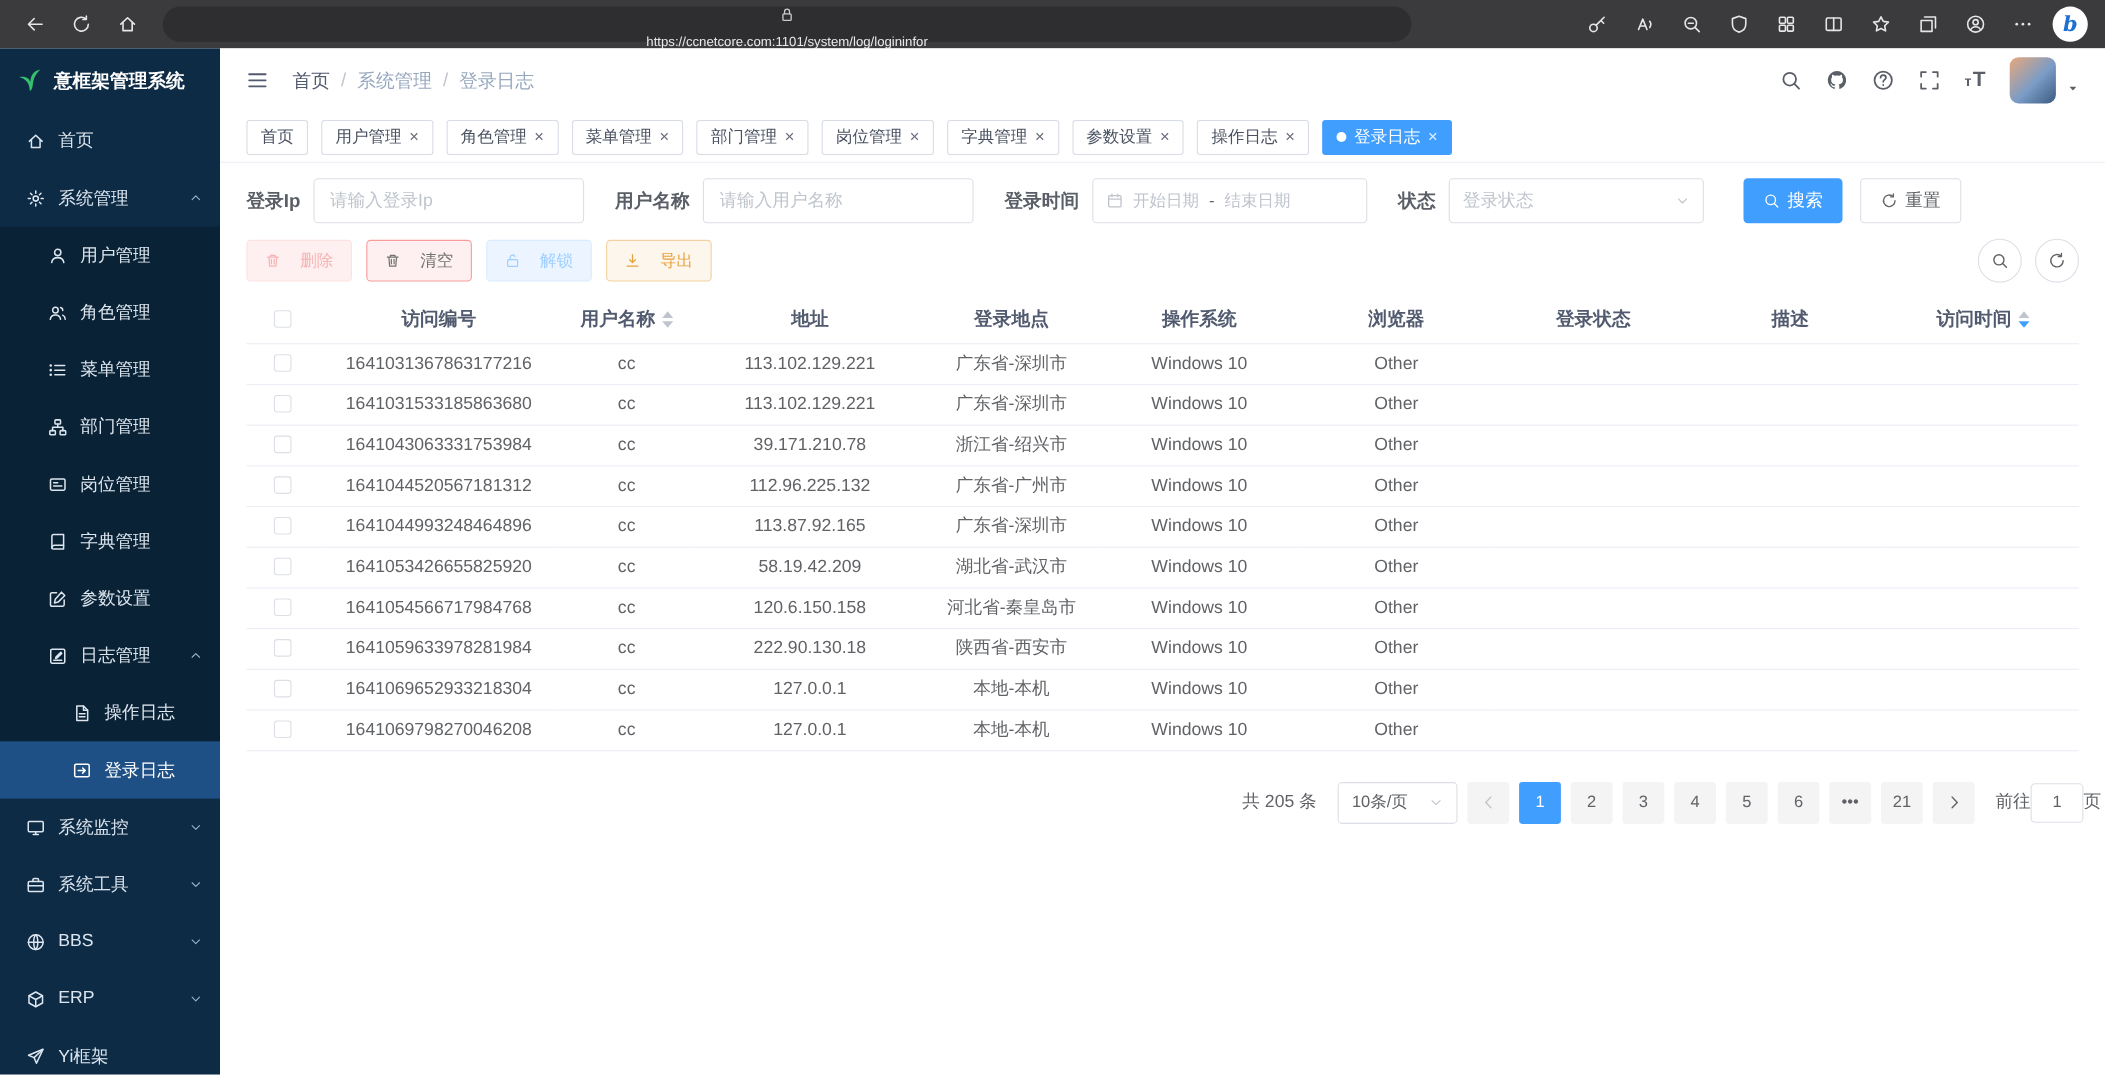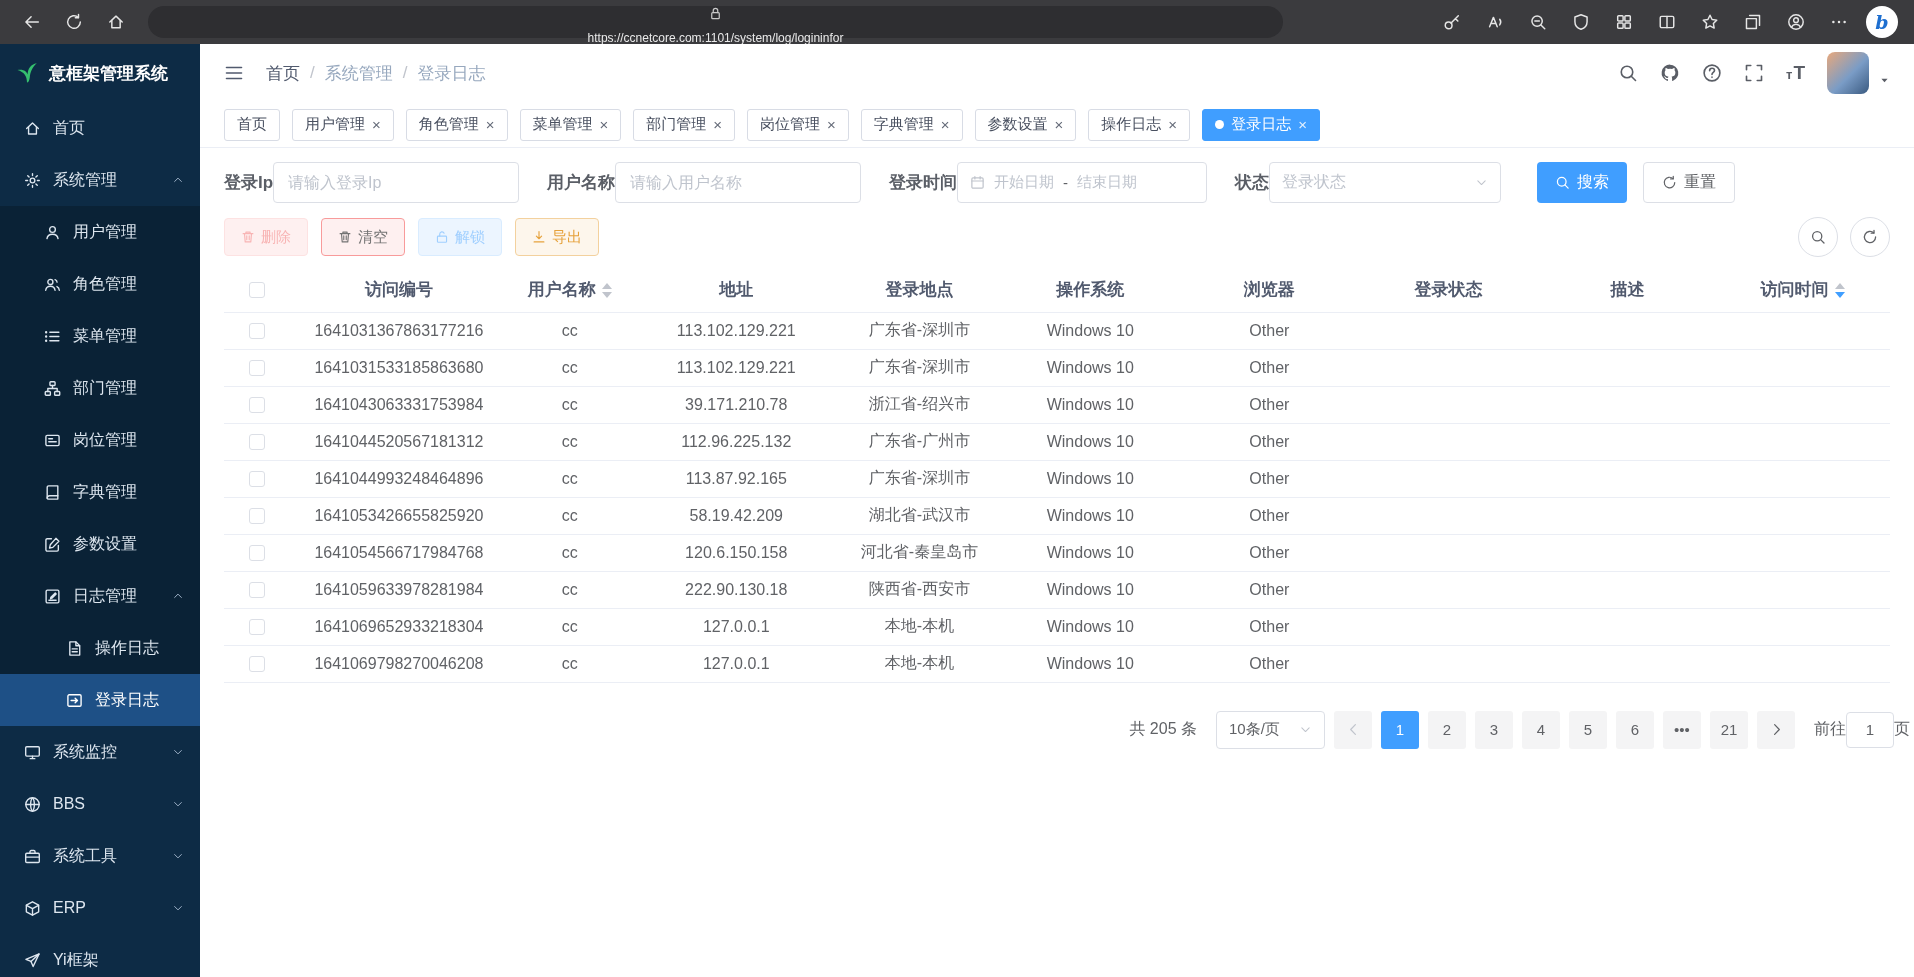--- a/index.html
+++ b/index.html
@@ -48,41 +48,41 @@
 
   
   .tabbar { height: 46px; display: flex; align-items: center; gap: 12px; padding: 0 24px; border-bottom: 1px solid #ebeef5; flex: 0 0 auto; }
   .tab { height: 32px; display: inline-flex; align-items: center; gap: 7px; padding: 0 12px; border: 1px solid #d8dce5; border-radius: 3px; font-size: 15px; color: #495060; background: #fff; cursor: pointer; white-space: nowrap; }
   .tab.active { background: #409eff; border-color: #409eff; color: #fff; }
   .tab-dot { width: 9px; height: 9px; border-radius: 50%; background: #fff; }
   .tab-close { font-size: 15px; line-height: 1; opacity: .85; }
 
   
   .filter-bar { display: flex; align-items: center; padding: 14px 24px 2px; }
-  .filter-item { display: flex; align-items: center; margin-right: 28px; }
+  .filter-item { display: flex; align-items: center; gap: 12px; margin-right: 28px; }
   .filter-label { font-size: 17px; font-weight: bold; color: #5a5e66; white-space: nowrap; }
   .el-input { height: 41px; border: 1px solid #dcdfe6; border-radius: 4px; background: #fff; font-size: 16px; color: #606266; font-family: inherit; }
   input.el-input { padding: 0 14px; outline: none; }
   input::placeholder { color: #bfc4cd; }
   .w-ip { width: 246px; }
   .w-name { width: 246px; }
   .select-box { width: 232px; display: flex; align-items: center; justify-content: space-between; padding: 0 12px; cursor: pointer; }
   .ph { color: #bfc4cd; }
   .sel-caret { color: #c0c4cc; font-size: 13px; display: flex; }
   .date-box { width: 250px; display: flex; align-items: center; gap: 9px; padding: 0 12px; cursor: pointer; font-size: 15px; }
   .date-box .cal { color: #c0c4cc; font-size: 15px; display: flex; }
   .range-sep { color: #606266; }
   .btn { height: 41px; border: none; border-radius: 4px; display: inline-flex; align-items: center; gap: 7px; padding: 0 18px; font-size: 16px; cursor: pointer; font-family: inherit; }
   .btn-ic { display: flex; font-size: 15px; }
   .btn-search { background: #409eff; color: #fff; margin-left: 8px; }
   .btn-reset { background: #fff; border: 1px solid #dcdfe6; color: #606266; margin-left: 16px; }
 
   
   .toolbar { display: flex; align-items: center; gap: 13px; padding: 12px 24px 0; }
-  .btn-sm { height: 38px; border-radius: 4px; display: inline-flex; align-items: center; gap: 6px; padding: 0 16px; font-size: 15px; cursor: pointer; font-family: inherit; border: 1px solid transparent; }
+  .btn-sm { height: 38px; border-radius: 4px; display: inline-flex; align-items: center; gap: 18px; padding: 0 16px; font-size: 15px; cursor: pointer; font-family: inherit; border: 1px solid transparent; }
   .btn-sm .btn-ic { font-size: 14px; }
   .btn-delete { background: #fef0f0; border-color: #fde2e2; color: #f8b4b4; cursor: not-allowed; }
   .btn-clear { background: #fef0f0; border-color: #f89b9b; color: #737373; }
   .btn-unlock { background: #ecf5ff; border-color: #d9ecff; color: #a0cfff; cursor: not-allowed; }
   .btn-export { background: #fdf6ec; border-color: #f3d19e; color: #e6a23c; }
   .toolbar-right { margin-left: auto; display: flex; gap: 12px; }
   .icon-circle { width: 40px; height: 40px; border-radius: 50%; border: 1px solid #dcdfe6; display: flex; align-items: center; justify-content: center; color: #606266; font-size: 16px; background: #fff; cursor: pointer; }
 
   
   .table-wrap { padding: 10px 24px 0; }
@@ -348,40 +348,40 @@
           <span class="mi-label">系统监控</span>
           <span class="mi-arrow">
             <svg viewBox="0 0 16 16" width="1em" height="1em" fill="none" stroke="currentColor" stroke-width="1.3" stroke-linecap="round" stroke-linejoin="round">
               <path d="M3.5 6 L8 10.5 L12.5 6"></path>
             </svg>
           </span>
         </div>
         <div class="menu-item lvl1">
           <span class="mi-icon">
             <svg viewBox="0 0 16 16" width="1em" height="1em" fill="none" stroke="currentColor" stroke-width="1.3" stroke-linecap="round" stroke-linejoin="round">
-              <circle cx="8" cy="8" r="6.3"></circle>
-              <path d="M1.7 8 H14.3 M8 1.7 C10.3 4 10.3 12 8 14.3 C5.7 12 5.7 4 8 1.7 Z"></path>
-            </svg>
-          </span>
-          <span class="mi-label">BBS</span>
-          <span class="mi-arrow">
-            <svg viewBox="0 0 16 16" width="1em" height="1em" fill="none" stroke="currentColor" stroke-width="1.3" stroke-linecap="round" stroke-linejoin="round">
-              <path d="M3.5 6 L8 10.5 L12.5 6"></path>
-            </svg>
-          </span>
-        </div>
-        <div class="menu-item lvl1">
-          <span class="mi-icon">
-            <svg viewBox="0 0 16 16" width="1em" height="1em" fill="none" stroke="currentColor" stroke-width="1.3" stroke-linecap="round" stroke-linejoin="round">
               <rect x="1.6" y="5" width="12.8" height="8.6" rx="1"></rect>
               <path d="M5.6 5 V3.6 C5.6 2.9 6.1 2.4 6.8 2.4 H9.2 C9.9 2.4 10.4 2.9 10.4 3.6 V5"></path>
               <path d="M1.6 8.6 H14.4"></path>
             </svg>
           </span>
           <span class="mi-label">系统工具</span>
+          <span class="mi-arrow">
+            <svg viewBox="0 0 16 16" width="1em" height="1em" fill="none" stroke="currentColor" stroke-width="1.3" stroke-linecap="round" stroke-linejoin="round">
+              <path d="M3.5 6 L8 10.5 L12.5 6"></path>
+            </svg>
+          </span>
+        </div>
+        <div class="menu-item lvl1">
+          <span class="mi-icon">
+            <svg viewBox="0 0 16 16" width="1em" height="1em" fill="none" stroke="currentColor" stroke-width="1.3" stroke-linecap="round" stroke-linejoin="round">
+              <circle cx="8" cy="8" r="6.3"></circle>
+              <path d="M1.7 8 H14.3 M8 1.7 C10.3 4 10.3 12 8 14.3 C5.7 12 5.7 4 8 1.7 Z"></path>
+            </svg>
+          </span>
+          <span class="mi-label">BBS</span>
           <span class="mi-arrow">
             <svg viewBox="0 0 16 16" width="1em" height="1em" fill="none" stroke="currentColor" stroke-width="1.3" stroke-linecap="round" stroke-linejoin="round">
               <path d="M3.5 6 L8 10.5 L12.5 6"></path>
             </svg>
           </span>
         </div>
         <div class="menu-item lvl1">
           <span class="mi-icon">
             <svg viewBox="0 0 16 16" width="1em" height="1em" fill="none" stroke="currentColor" stroke-width="1.3" stroke-linecap="round" stroke-linejoin="round">
               <path d="M8 1.7 L13.8 4.9 V11.1 L8 14.3 L2.2 11.1 V4.9 Z"></path>

